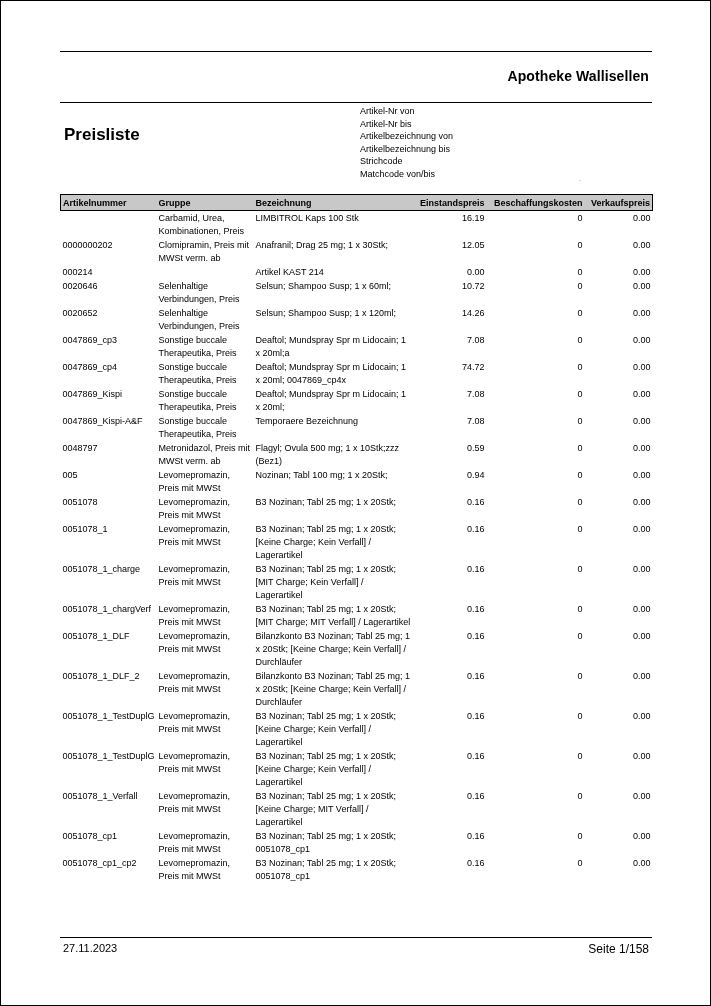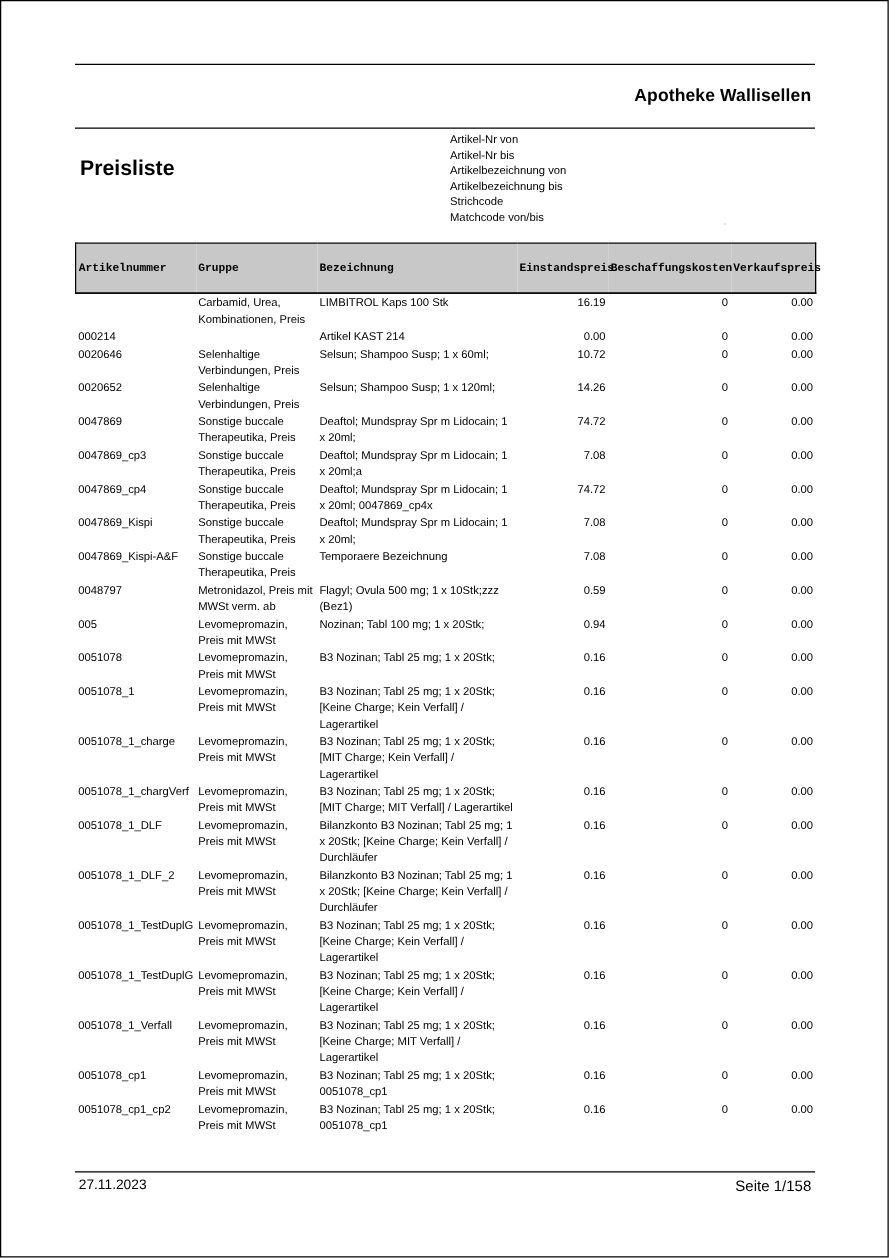--- a/index.html
+++ b/index.html
@@ -5,21 +5,21 @@
     html, body { margin: 0; padding: 0; background: #ffffff; }
     body { width: 711px; height: 1006px; position: relative; overflow: hidden; font-family: "Liberation Sans", sans-serif; color: #000; }
     .page { position: absolute; left: 0; top: 0; width: 709px; height: 1004px; border: 1px solid #000; background: #fff; }
     .hr { position: absolute; left: 59px; width: 592px; height: 0; border-top: 1px solid #000; }
     .company { position: absolute; right: 61px; top: 67px; font-size: 14px; font-weight: bold; letter-spacing: 0.1px; text-align: right; }
     .title { position: absolute; left: 63px; top: 124px; font-size: 17px; font-weight: bold; }
     .filters { position: absolute; left: 359px; top: 104px; font-size: 9px; line-height: 12.6px; }
     .filters div { white-space: nowrap; }
     .dot { position: absolute; left: 578px; top: 176px; font-size: 6px; color: #999; }
     table { position: absolute; left: 59px; top: 193px; width: 592px; border-collapse: collapse; font-size: 9px; table-layout: fixed; }
-    thead th { background: #c8c8c8; border-top: 1px solid #000; border-bottom: 1px solid #000; height: 15px; padding: 12px 2px; font-weight: bold; text-align: left; white-space: nowrap; font-family: Liberation Mono, monospace; }
+    thead th { background: #c8c8c8; border-top: 1px solid #000; border-bottom: 1px solid #000; height: 15px; padding: 0 2px; font-weight: bold; text-align: left; white-space: nowrap; }
     thead th:first-child { border-left: 1px solid #000; }
     thead th:last-child { border-right: 1px solid #000; }
     thead th.num { text-align: right; }
     tbody td { vertical-align: top; padding: 0 2px; line-height: 13px; }
     tbody tr td { padding-top: 1px; }
     td.num { text-align: right; }
     td.nr { white-space: nowrap; overflow: visible; }
     .footer-date { position: absolute; left: 62px; top: 941px; font-size: 11px; }
     .footer-page { position: absolute; right: 61px; top: 941px; font-size: 12px; }
   </style>
@@ -65,20 +65,28 @@
     <tbody id="table-body">
         <tr>
           <td class="nr"></td>
           <td>Carbamid, Urea, Kombinationen, Preis</td>
           <td>LIMBITROL Kaps 100 Stk</td>
           <td class="num">16.19</td>
           <td class="num">0</td>
           <td class="num">0.00</td>
         </tr>
         <tr>
+          <td class="nr">0000000202</td>
+          <td>Clomipramin, Preis mit  MWSt verm. ab</td>
+          <td>Anafranil; Drag 25 mg; 1 x 30Stk;</td>
+          <td class="num">12.05</td>
+          <td class="num">0</td>
+          <td class="num">0.00</td>
+        </tr>
+        <tr>
           <td class="nr">000214</td>
           <td></td>
           <td>Artikel KAST 214</td>
           <td class="num">0.00</td>
           <td class="num">0</td>
           <td class="num">0.00</td>
         </tr>
         <tr>
           <td class="nr">0020646</td>
           <td>Selenhaltige Verbindungen, Preis</td>
@@ -89,28 +97,20 @@
         </tr>
         <tr>
           <td class="nr">0020652</td>
           <td>Selenhaltige Verbindungen, Preis</td>
           <td>Selsun; Shampoo Susp; 1 x 120ml;</td>
           <td class="num">14.26</td>
           <td class="num">0</td>
           <td class="num">0.00</td>
         </tr>
         <tr>
-          <td class="nr">0047869</td>
-          <td>Sonstige buccale Therapeutika, Preis</td>
-          <td>Deaftol; Mundspray Spr m Lidocain; 1 x 20ml;</td>
-          <td class="num">74.72</td>
-          <td class="num">0</td>
-          <td class="num">0.00</td>
-        </tr>
-        <tr>
           <td class="nr">0047869_cp3</td>
           <td>Sonstige buccale Therapeutika, Preis</td>
           <td>Deaftol; Mundspray Spr m Lidocain; 1 x 20ml;a</td>
           <td class="num">7.08</td>
           <td class="num">0</td>
           <td class="num">0.00</td>
         </tr>
         <tr>
           <td class="nr">0047869_cp4</td>
           <td>Sonstige buccale Therapeutika, Preis</td>

